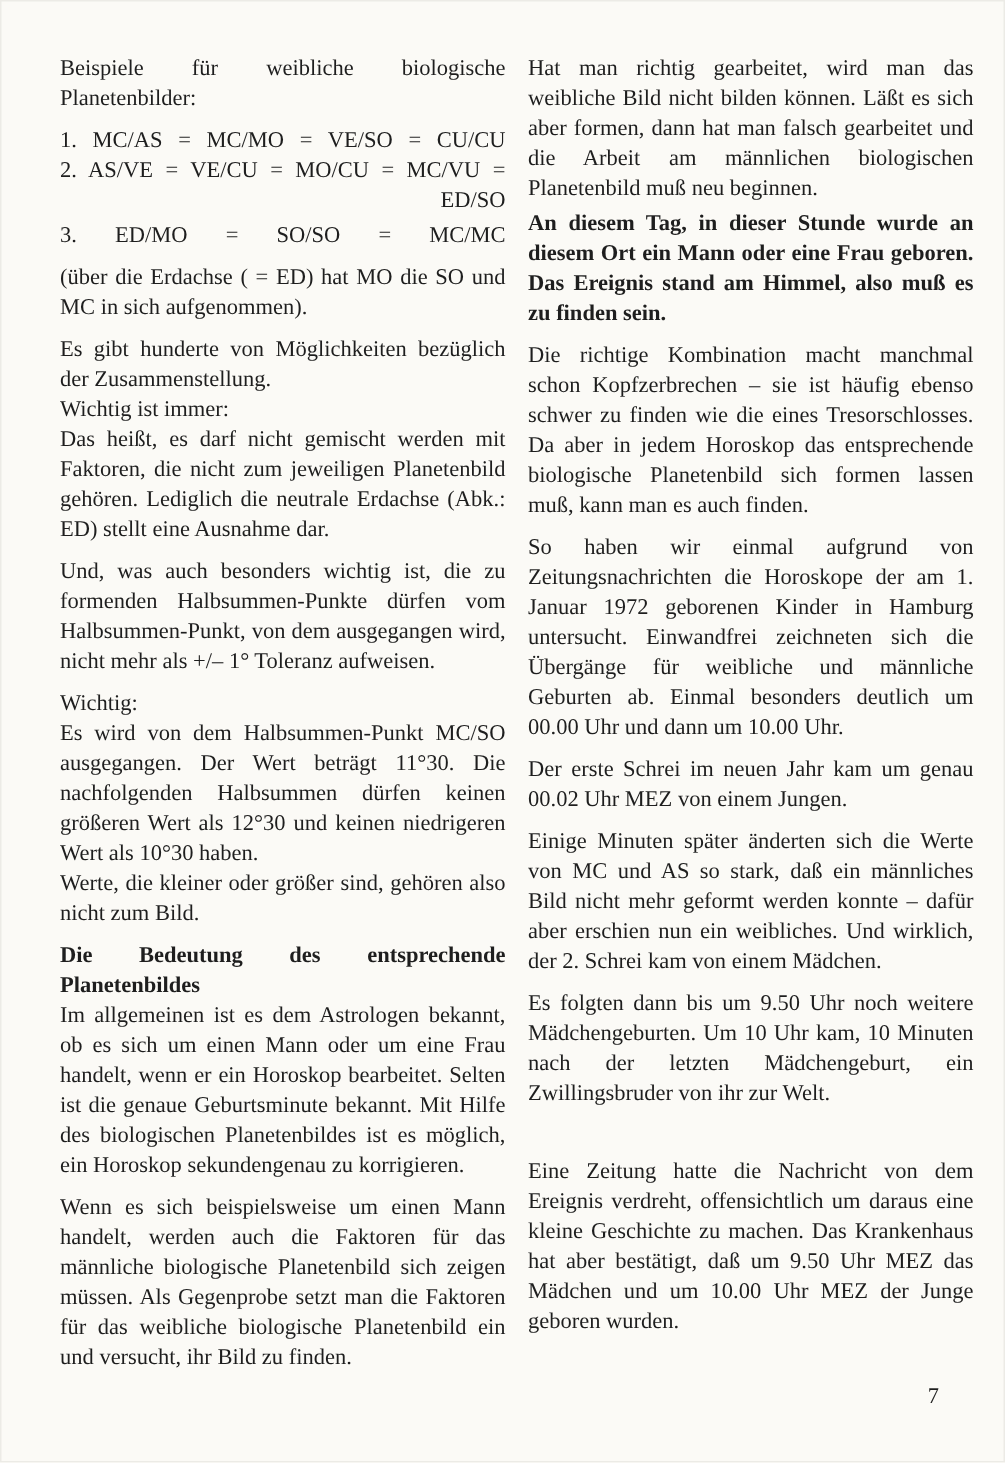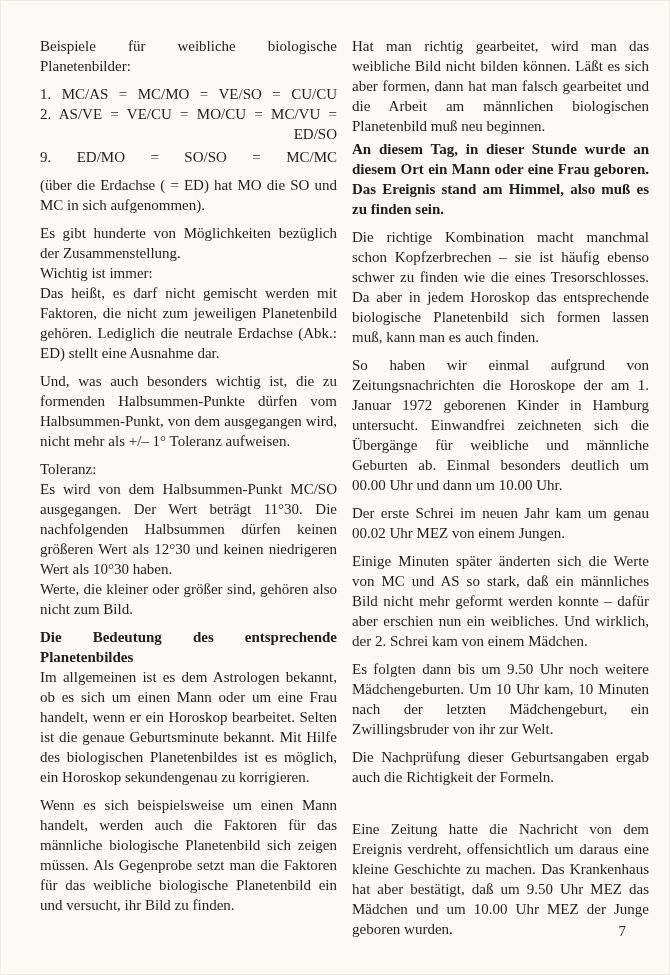--- a/index.html
+++ b/index.html
@@ -67,44 +67,43 @@
 <main class="page">
   <div class="columns">
 
     <section class="col">
       <p class="para">Beispiele für weibliche biologische Planetenbilder:</p>
 
       <div>
         <p class="para gap formula">1. MC/AS = MC/MO = VE/SO = CU/CU</p>
         <p class="para formula">2. AS/VE = VE/CU = MO/CU = MC/VU =</p>
         <p class="para formula right">ED/SO</p>
-        <p class="para gap-small formula">9. ED/MO = SO/SO = MC/MC</p>
+        <p class="para gap-small formula">3. ED/MO = SO/SO = MC/MC</p>
       </div>
 
       <p class="para gap">(über die Erdachse ( = ED) hat MO die SO und MC in sich aufgenommen).</p>
       <p class="para gap">Es gibt hunderte von Möglichkeiten bezüglich der Zusammenstellung.</p>
       <p class="para">Wichtig ist immer:</p>
       <p class="para">Das heißt, es darf nicht gemischt werden mit Faktoren, die nicht zum jeweiligen Planetenbild gehören. Lediglich die neutrale Erdachse (Abk.: ED) stellt eine Ausnahme dar.</p>
       <p class="para gap">Und, was auch besonders wichtig ist, die zu formenden Halbsummen-Punkte dürfen vom Halbsummen-Punkt, von dem ausgegangen wird, nicht mehr als +/– 1° Toleranz aufweisen.</p>
-      <p class="para gap">Toleranz:</p>
+      <p class="para gap">Wichtig:</p>
       <p class="para">Es wird von dem Halbsummen-Punkt MC/SO ausgegangen. Der Wert beträgt 11°30. Die nachfolgenden Halbsummen dürfen keinen größeren Wert als 12°30 und keinen niedrigeren Wert als 10°30 haben.</p>
       <p class="para">Werte, die kleiner oder größer sind, gehören also nicht zum Bild.</p>
       <p class="para gap bold">Die Bedeutung des entsprechende Planetenbildes</p>
       <p class="para">Im allgemeinen ist es dem Astrologen bekannt, ob es sich um einen Mann oder um eine Frau handelt, wenn er ein Horoskop bearbeitet. Selten ist die genaue Geburtsminute bekannt. Mit Hilfe des biologischen Planetenbildes ist es möglich, ein Horoskop sekundengenau zu korrigieren.</p>
       <p class="para gap">Wenn es sich beispielsweise um einen Mann handelt, werden auch die Faktoren für das männliche biologische Planetenbild sich zeigen müssen. Als Gegenprobe setzt man die Faktoren für das weibliche biologische Planetenbild ein und versucht, ihr Bild zu finden.</p>
     </section>
 
     <section class="col">
       <p class="para">Hat man richtig gearbeitet, wird man das weibliche Bild nicht bilden können. Läßt es sich aber formen, dann hat man falsch gearbeitet und die Arbeit am männlichen biologischen Planetenbild muß neu beginnen.</p>
       <p class="para gap-small bold">An diesem Tag, in dieser Stunde wurde an diesem Ort ein Mann oder eine Frau geboren. Das Ereignis stand am Himmel, also muß es zu finden sein.</p>
       <p class="para gap">Die richtige Kombination macht manchmal schon Kopfzerbrechen – sie ist häufig ebenso schwer zu finden wie die eines Tresorschlosses. Da aber in jedem Horoskop das entsprechende biologische Planetenbild sich formen lassen muß, kann man es auch finden.</p>
       <p class="para gap">So haben wir einmal aufgrund von Zeitungsnachrichten die Horoskope der am 1. Januar 1972 geborenen Kinder in Hamburg untersucht. Einwandfrei zeichneten sich die Übergänge für weibliche und männliche Geburten ab. Einmal besonders deutlich um 00.00 Uhr und dann um 10.00 Uhr.</p>
       <p class="para gap">Der erste Schrei im neuen Jahr kam um genau 00.02 Uhr MEZ von einem Jungen.</p>
       <p class="para gap">Einige Minuten später änderten sich die Werte von MC und AS so stark, daß ein männliches Bild nicht mehr geformt werden konnte – dafür aber erschien nun ein weibliches. Und wirklich, der 2. Schrei kam von einem Mädchen.</p>
       <p class="para gap">Es folgten dann bis um 9.50 Uhr noch weitere Mädchengeburten. Um 10 Uhr kam, 10 Minuten nach der letzten Mädchengeburt, ein Zwillingsbruder von ihr zur Welt.</p>
-      <p class="para gap">Die Nachprüfung dieser Geburtsangaben ergab auch die Richtigkeit der Formeln.</p>
       <p class="para gap-large">Eine Zeitung hatte die Nachricht von dem Ereignis verdreht, offensichtlich um daraus eine kleine Geschichte zu machen. Das Krankenhaus hat aber bestätigt, daß um 9.50 Uhr MEZ das Mädchen und um 10.00 Uhr MEZ der Junge geboren wurden.</p>
     </section>
 
   </div>
 
   <div class="page-number">7</div>
 </main>
 
 </body></html>

